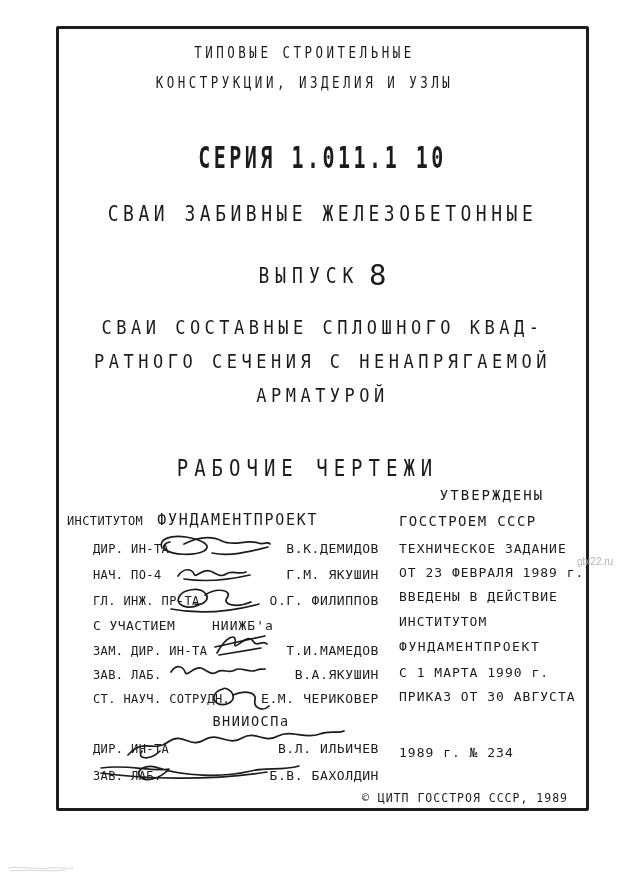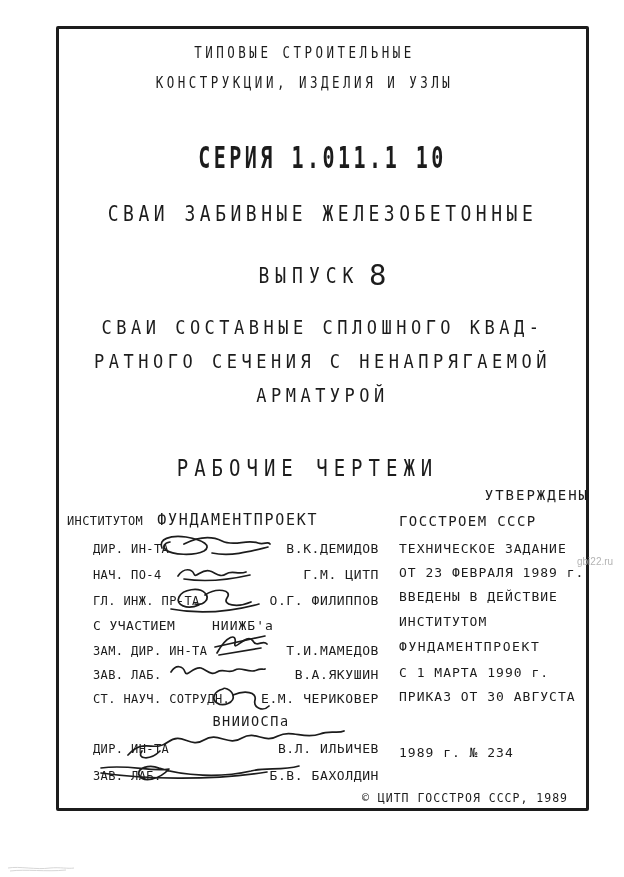--- a/index.html
+++ b/index.html
@@ -60,34 +60,34 @@
     <div class="center" style="top:229px;">
       <span class="vypusk" style="display:inline-block;">ВЫПУСК</span>
       <span class="issue-num">8</span>
     </div>
     <div class="center issue-line" style="top:288px;">СВАИ СОСТАВНЫЕ СПЛОШНОГО КВАД-</div>
     <div class="center issue-line" style="top:322px;">РАТНОГО СЕЧЕНИЯ С НЕНАПРЯГАЕМОЙ</div>
     <div class="center issue-line" style="top:356px;">АРМАТУРОЙ</div>
 
     <div class="center doctype" style="top:428px;">РАБОЧИЕ ЧЕРТЕЖИ</div>
 
-    <div class="abs colhead" style="left:360px;top:458px;width:170px;text-align:right;letter-spacing:2px;">УТВЕРЖДЕНЫ</div>
+    <div class="abs colhead" style="left:348px;top:458px;width:170px;text-align:center;letter-spacing:2px;">УТВЕРЖДЕНЫ</div>
 
     <div class="lrow" style="top:482px;justify-content:flex-start;gap:14px;">
       <span class="inst-label">ИНСТИТУТОМ</span>
       <span class="inst-name">ФУНДАМЕНТПРОЕКТ</span>
     </div>
 
     <div class="lrow" style="top:512px;">
       <span class="role">ДИР. ИН-ТА</span>
       <span class="sname">В.К.ДЕМИДОВ</span>
     </div>
     <div class="lrow" style="top:538px;">
       <span class="role">НАЧ. ПО-4</span>
-      <span class="sname">Г.М. ЦИТП</span>
+      <span class="sname">Г.М. ЯКУШИН</span>
     </div>
     <div class="lrow" style="top:564px;">
       <span class="role">ГЛ. ИНЖ. ПР-ТА</span>
       <span class="sname">О.Г. ФИЛИППОВ</span>
     </div>
 
     <div class="lrow" style="top:589px;justify-content:flex-start;">
       <span class="role" style="font-size:13px;">С УЧАСТИЕМ</span>
       <span class="org">НИИЖБ'а</span>
     </div>

